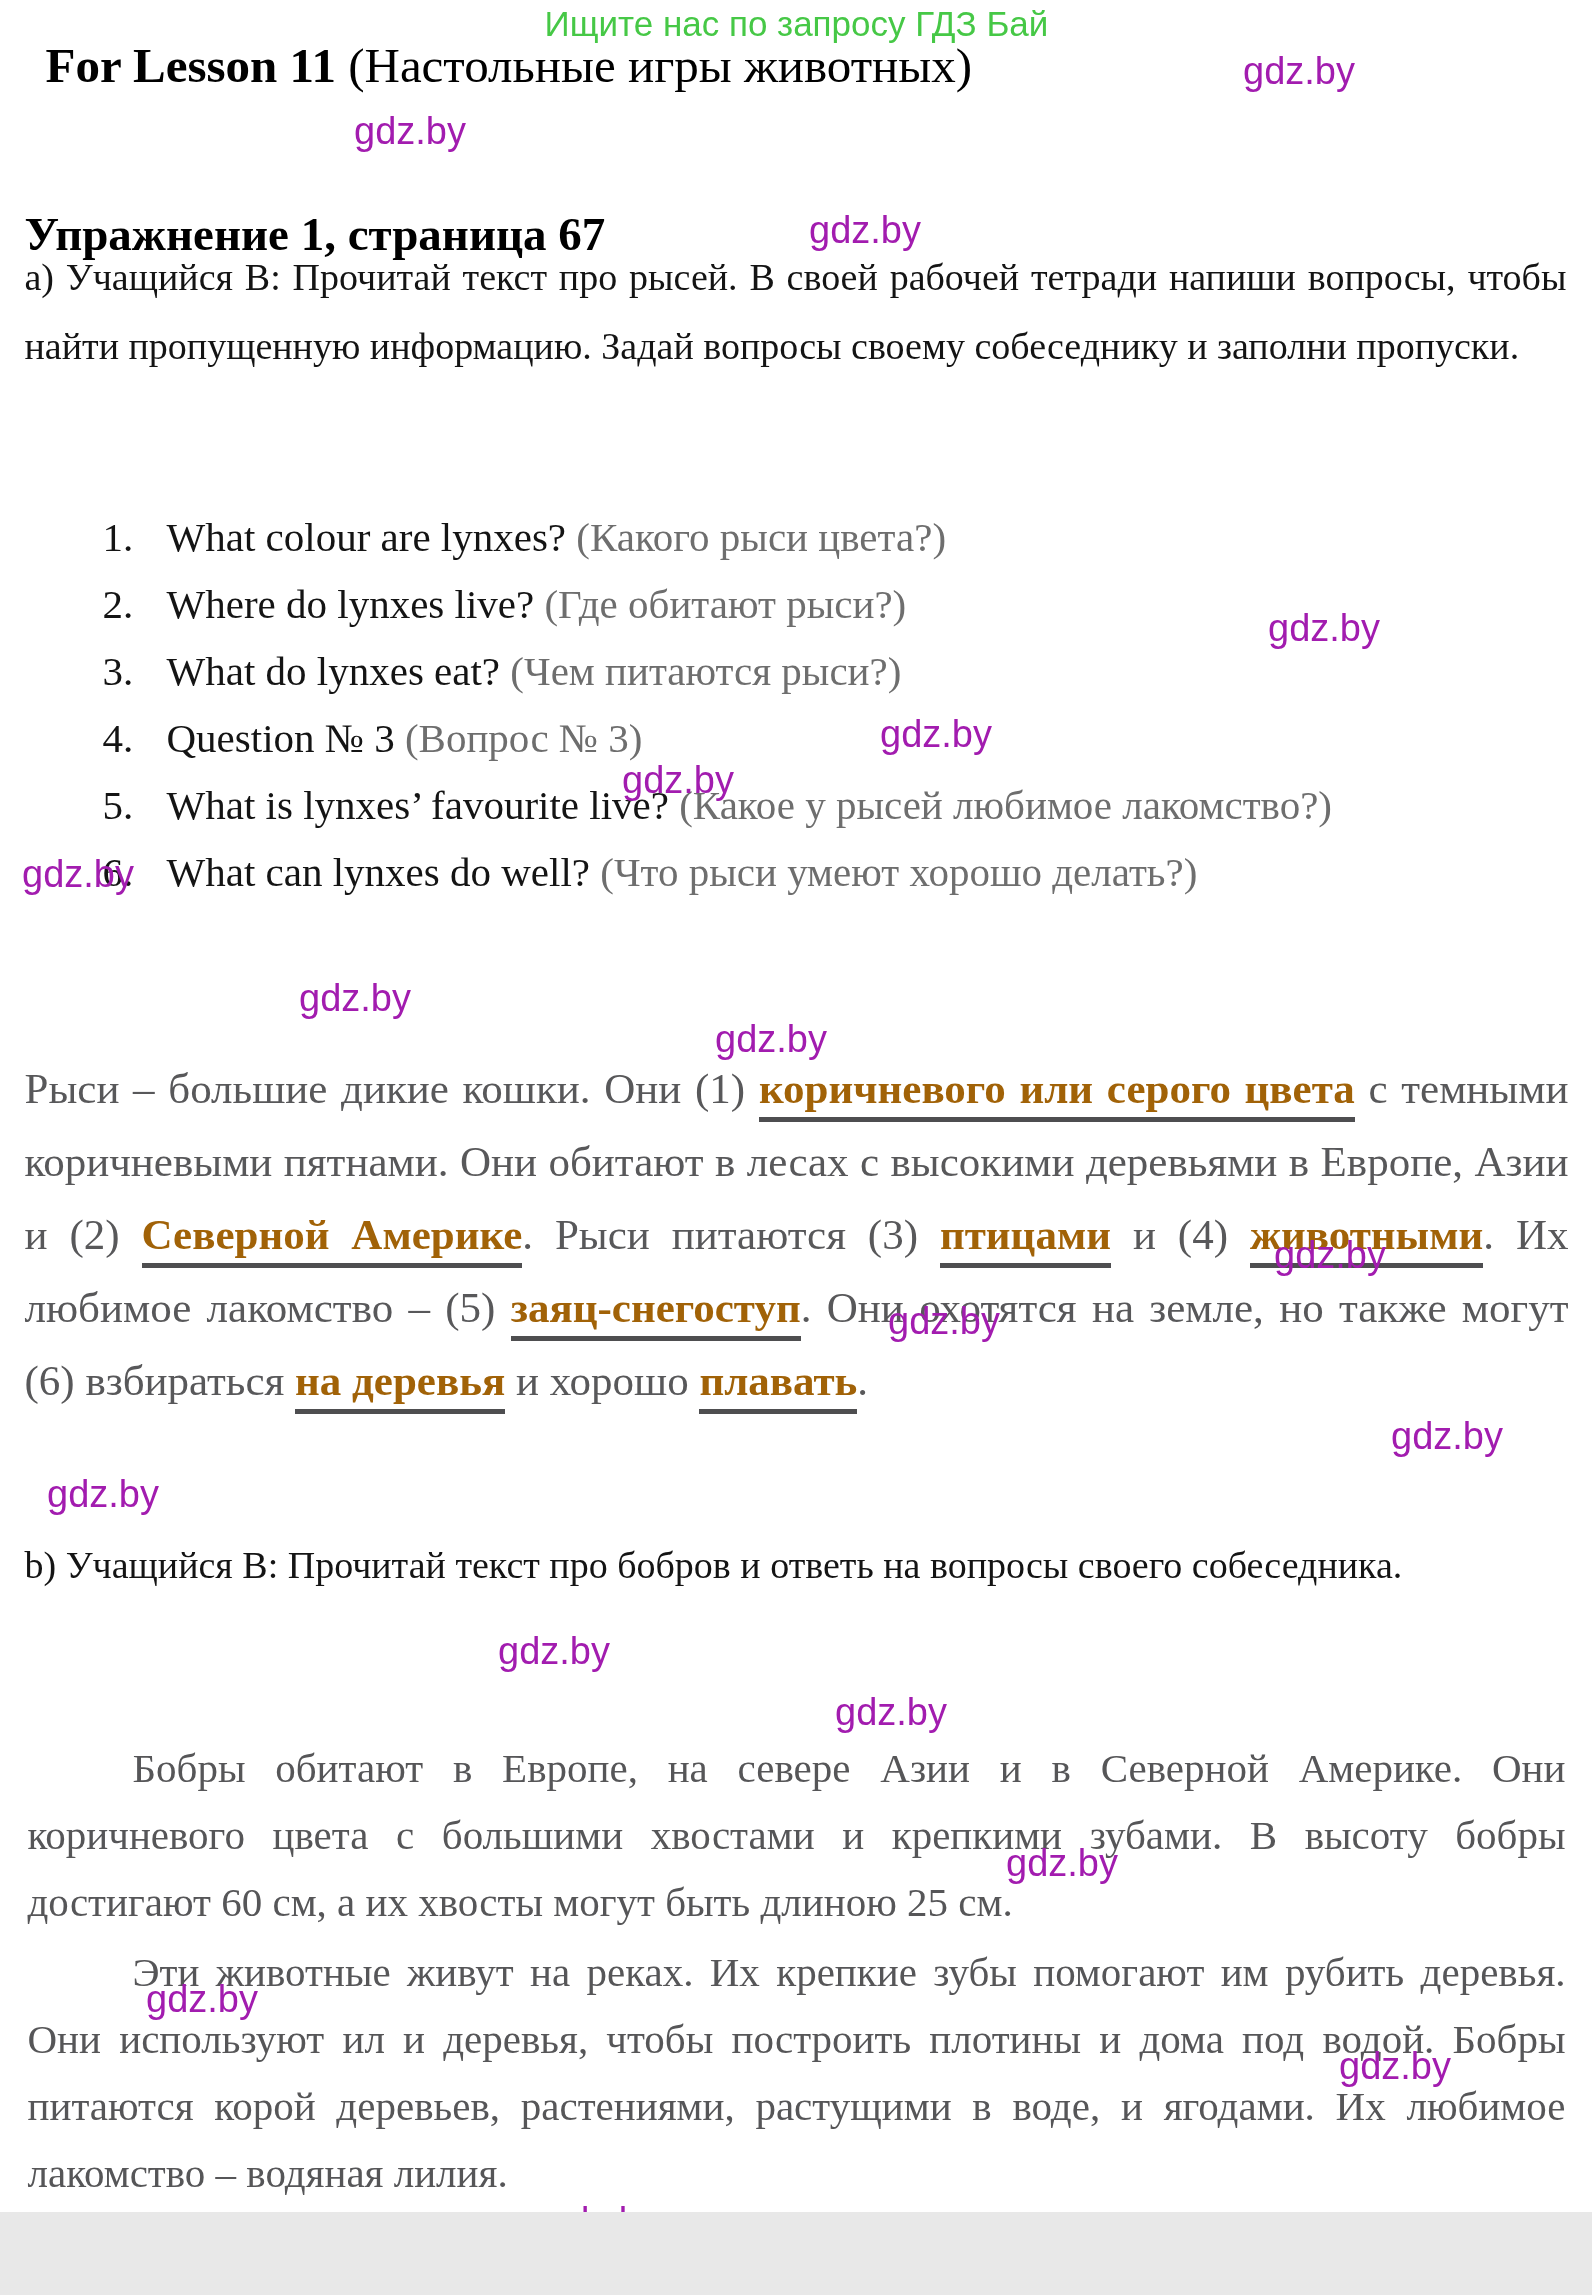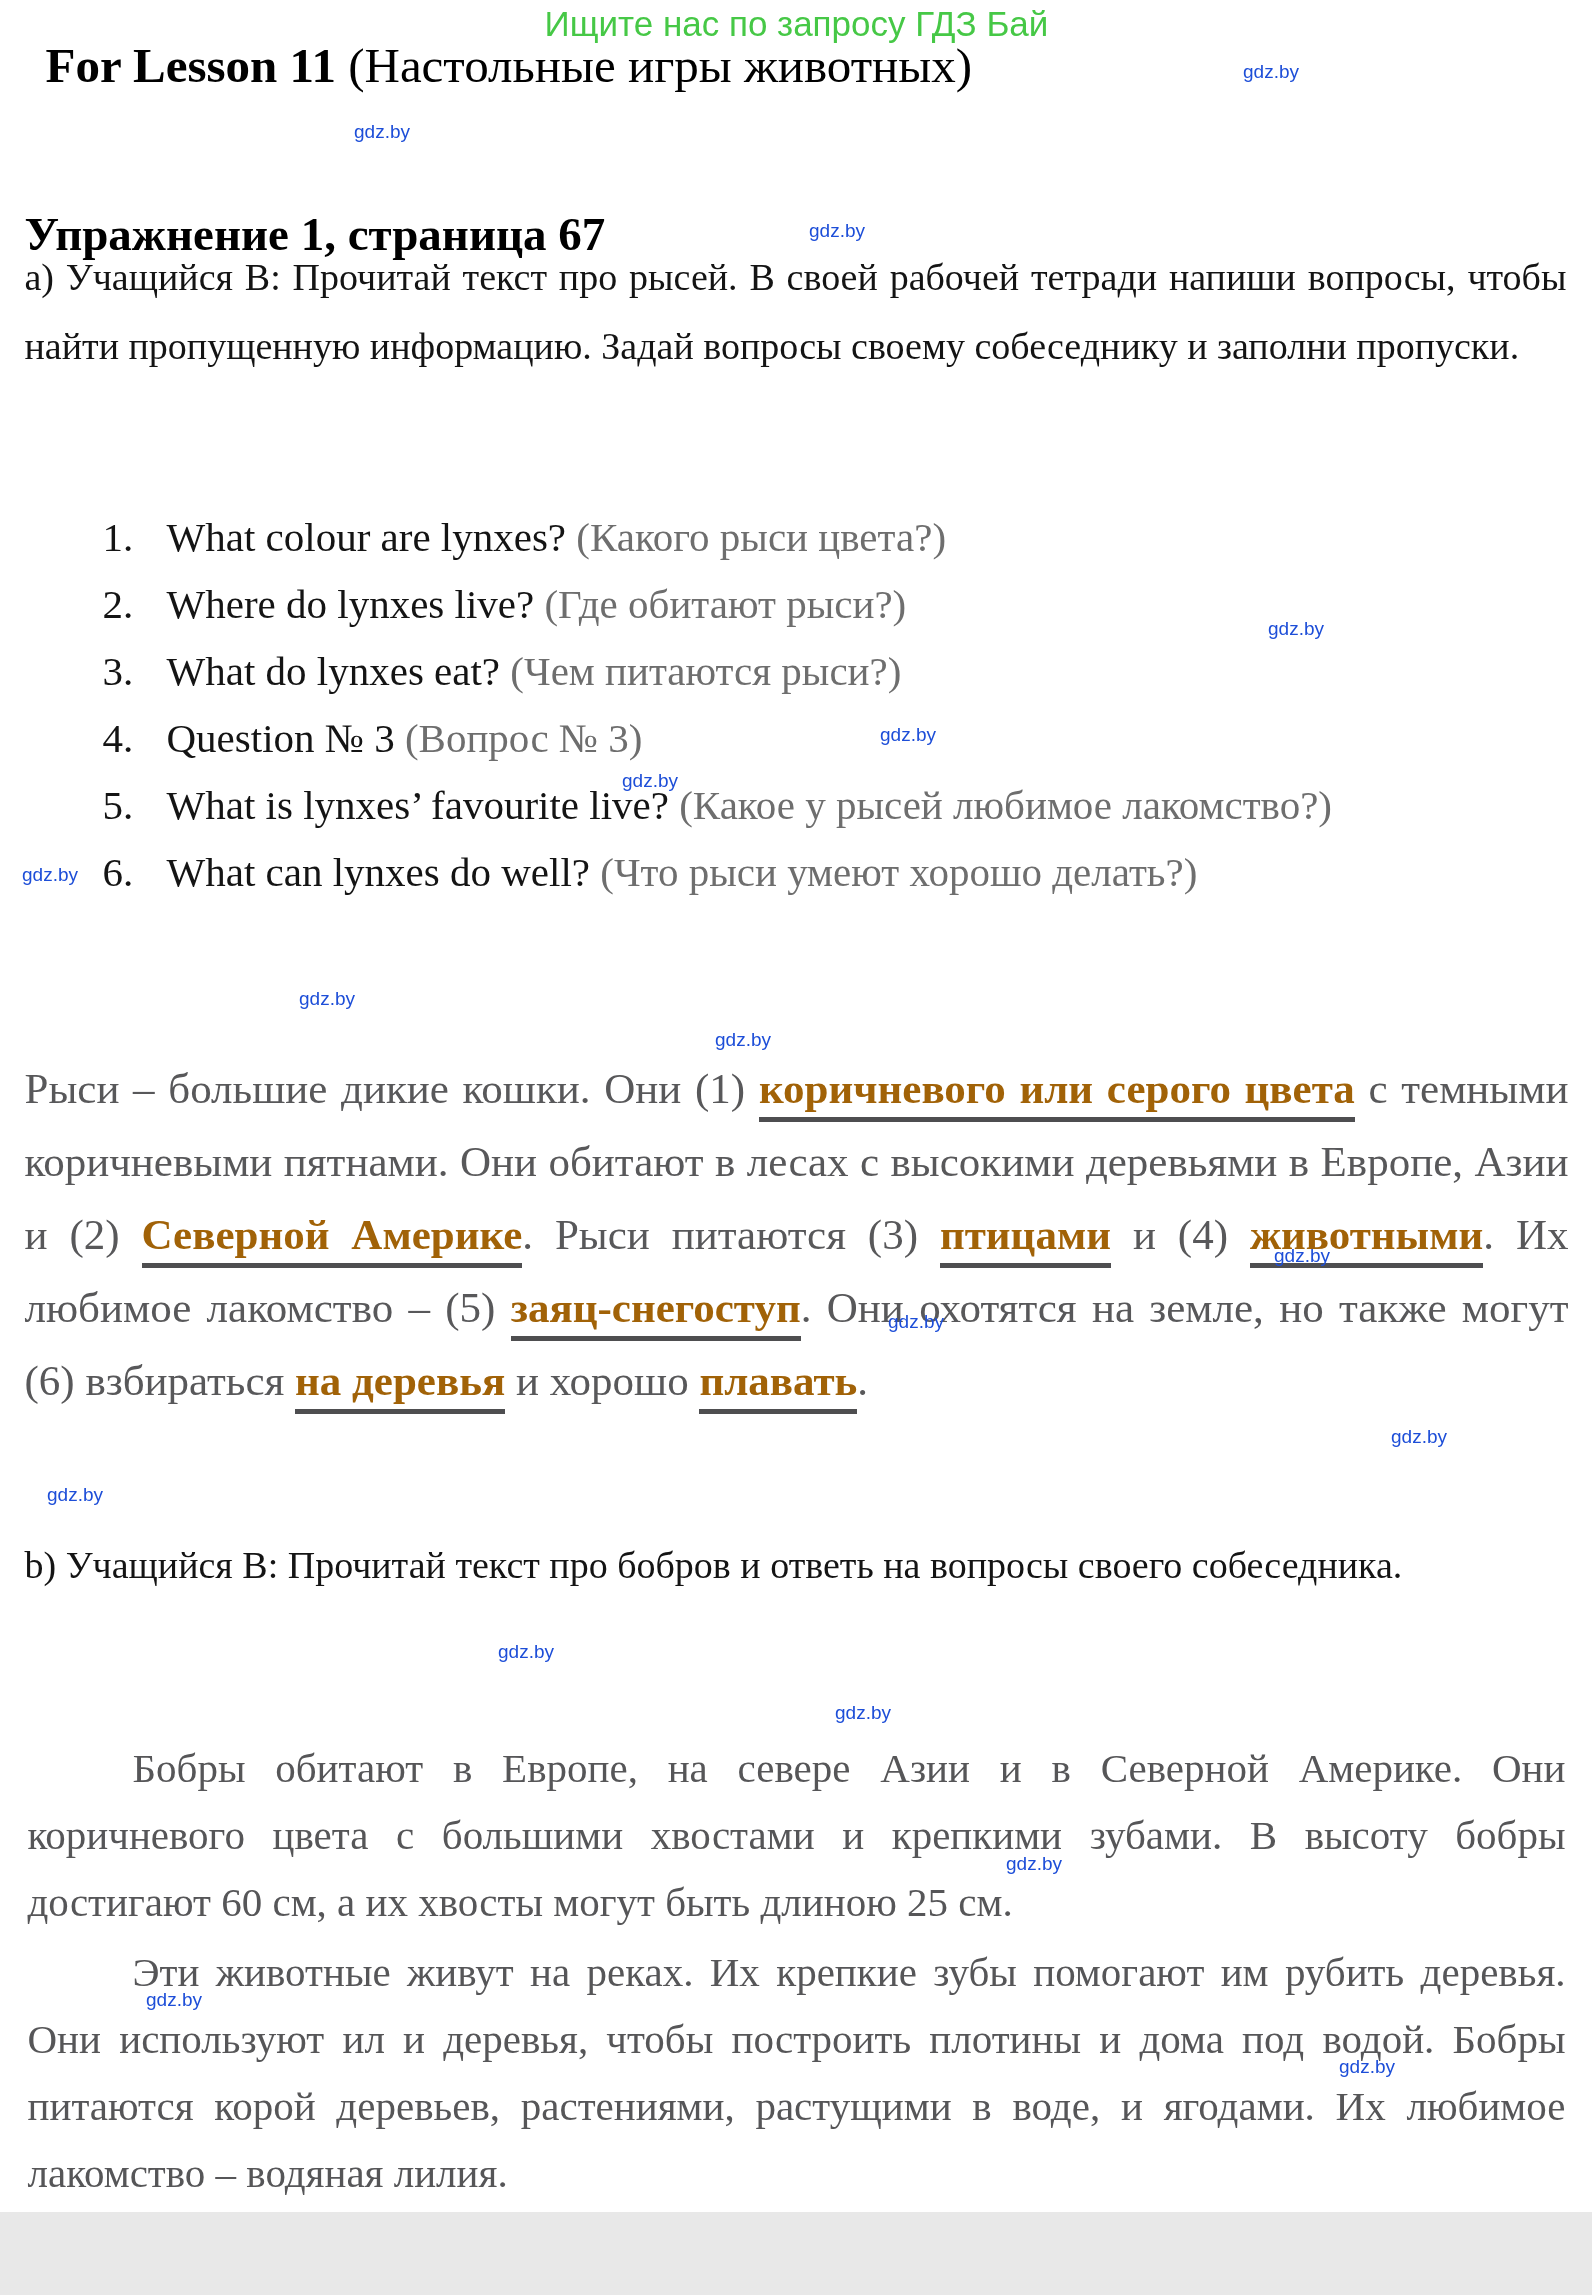--- a/index.html
+++ b/index.html
@@ -58,21 +58,21 @@
   }
   .beaver{
     position:absolute;top:1732px;left:24.5px;width:1544px;
     font-size:41px;line-height:67px;
     text-align:justify;color:#565658;
   }
   .beaver p{margin:3px;text-indent:105px;}
   .watermark{
     position:absolute;
     font-family:"Liberation Sans","DejaVu Sans",sans-serif;
-    font-size:19px;line-height:31px;color:#1d4ed8;
+    font-size:38px;line-height:31px;color:#a21caf;
     white-space:nowrap;
   }
   .page-footer{
     position:absolute;top:2252px;left:0;width:100%;
     text-align:left;
     font-family:"Liberation Sans","DejaVu Sans",sans-serif;
     font-size:40px;line-height:44px;
   }
 </style>
 </head>

